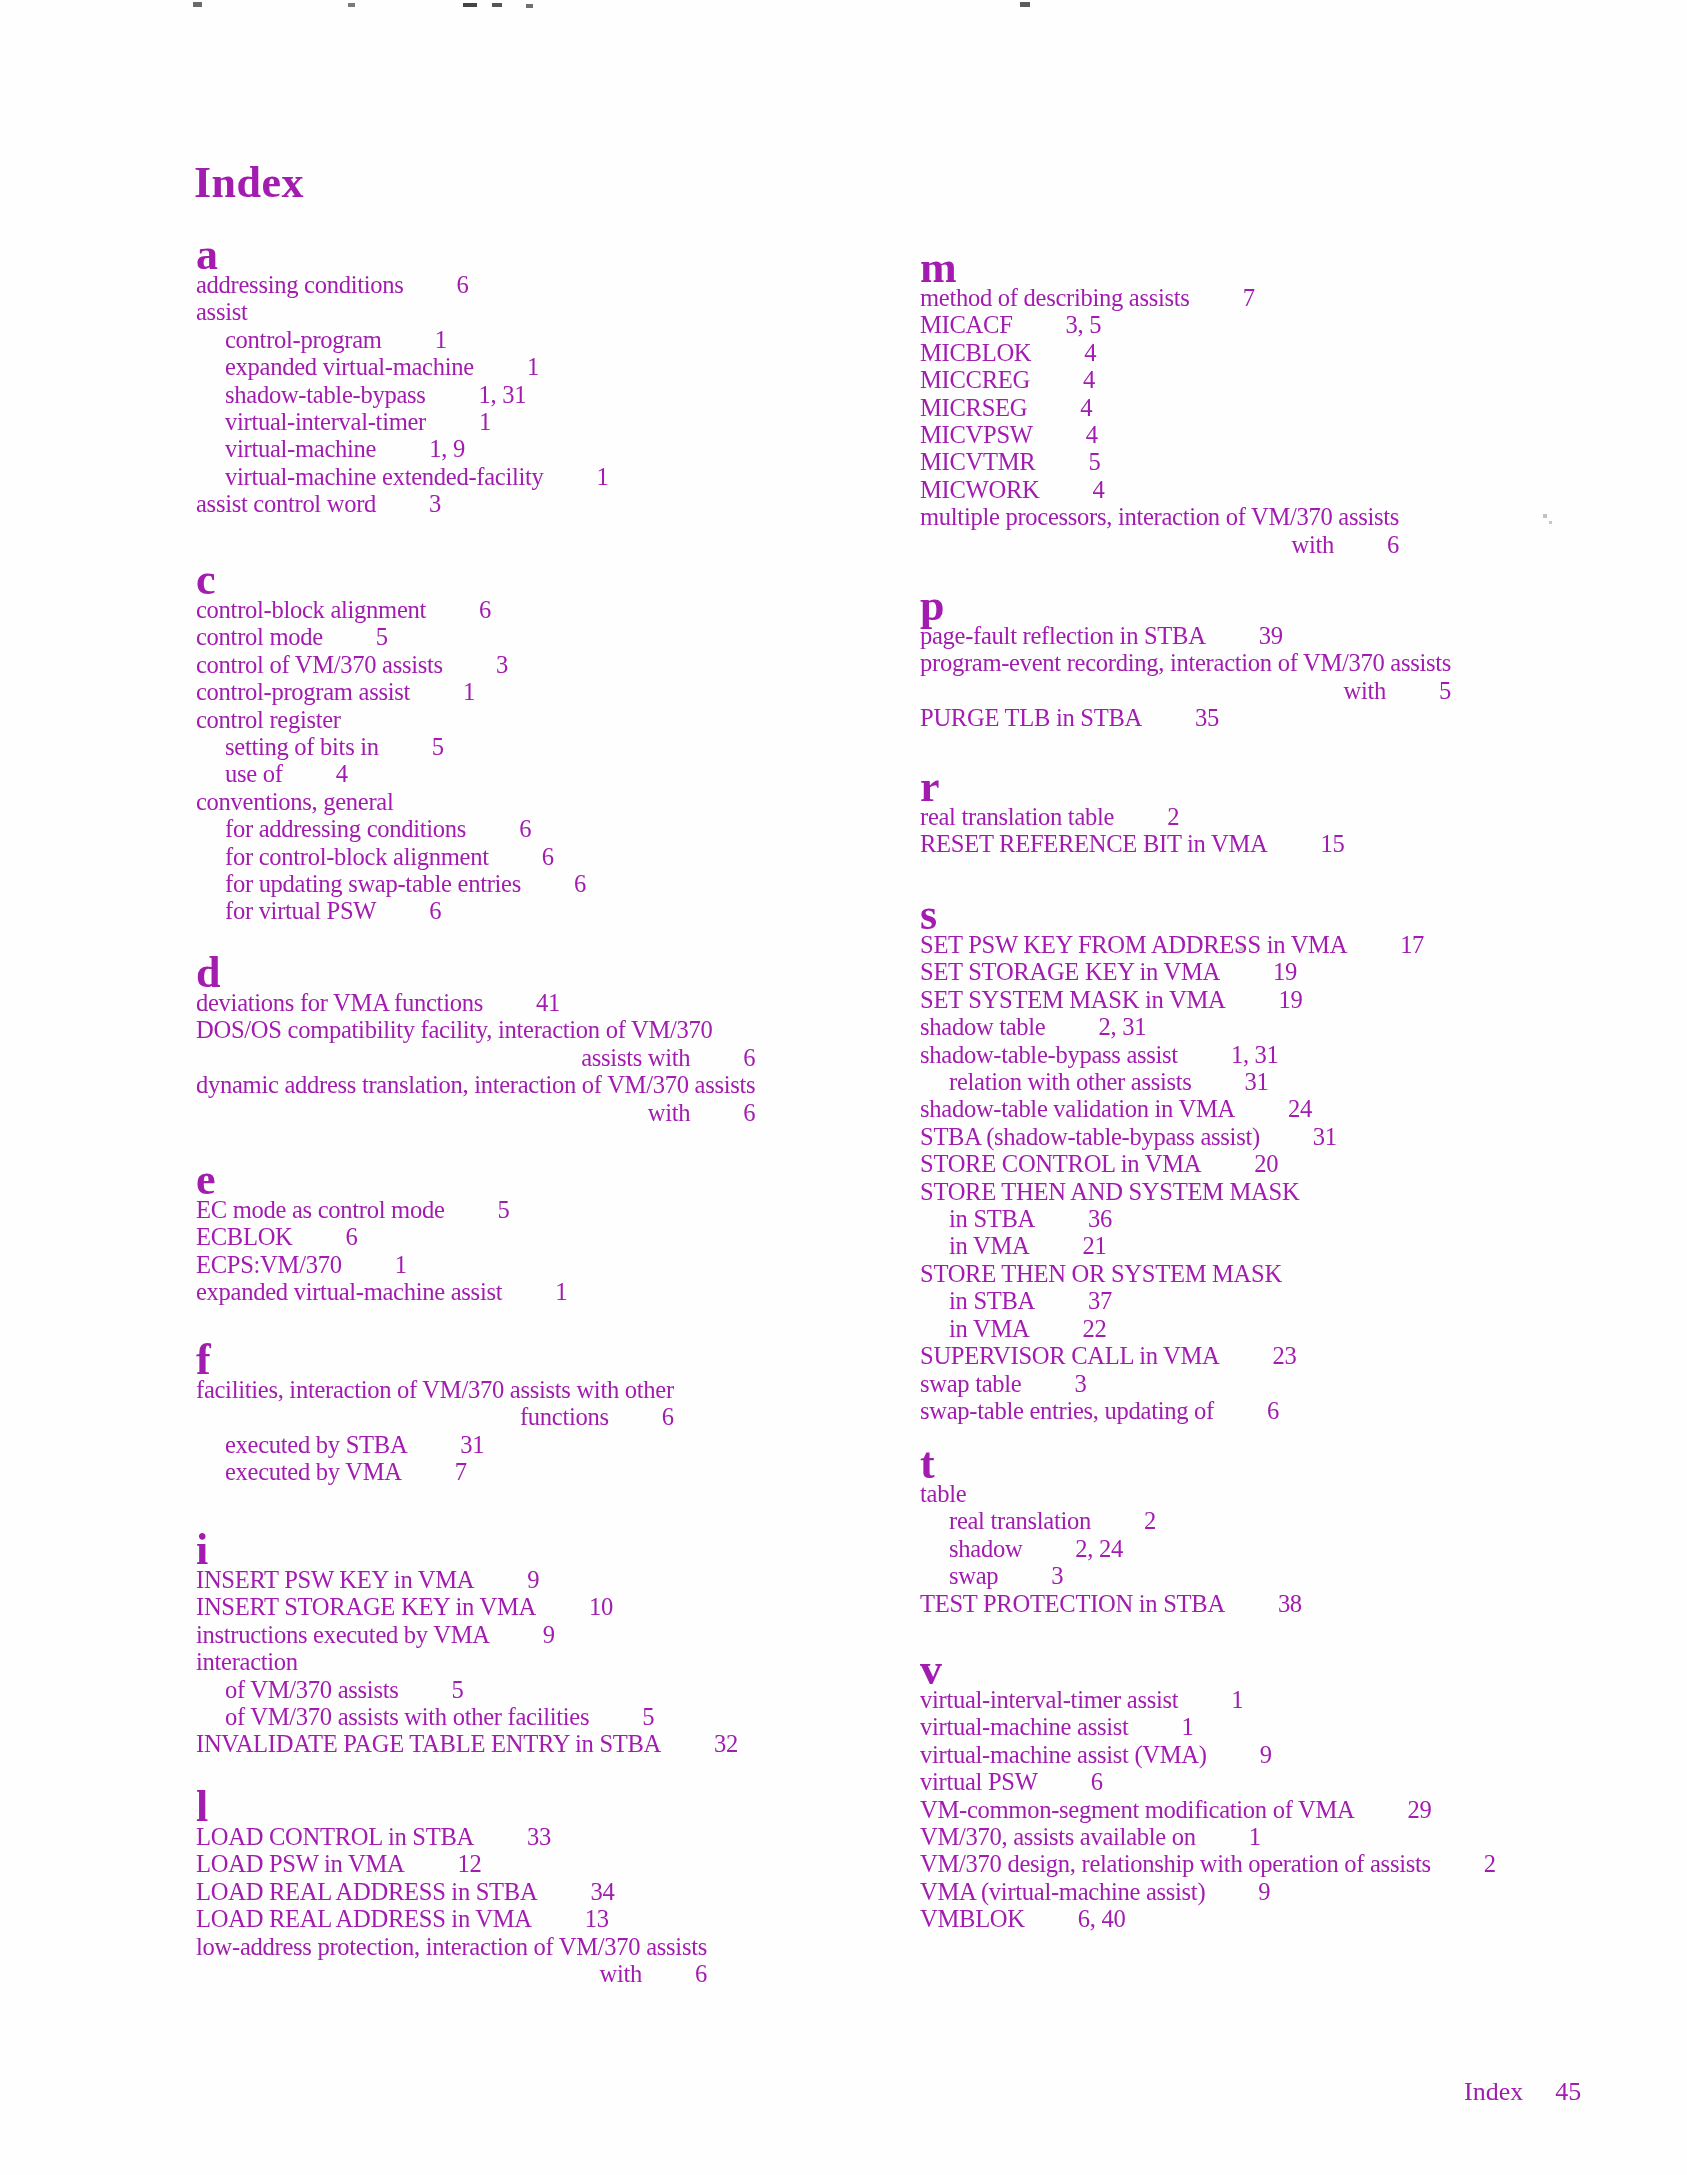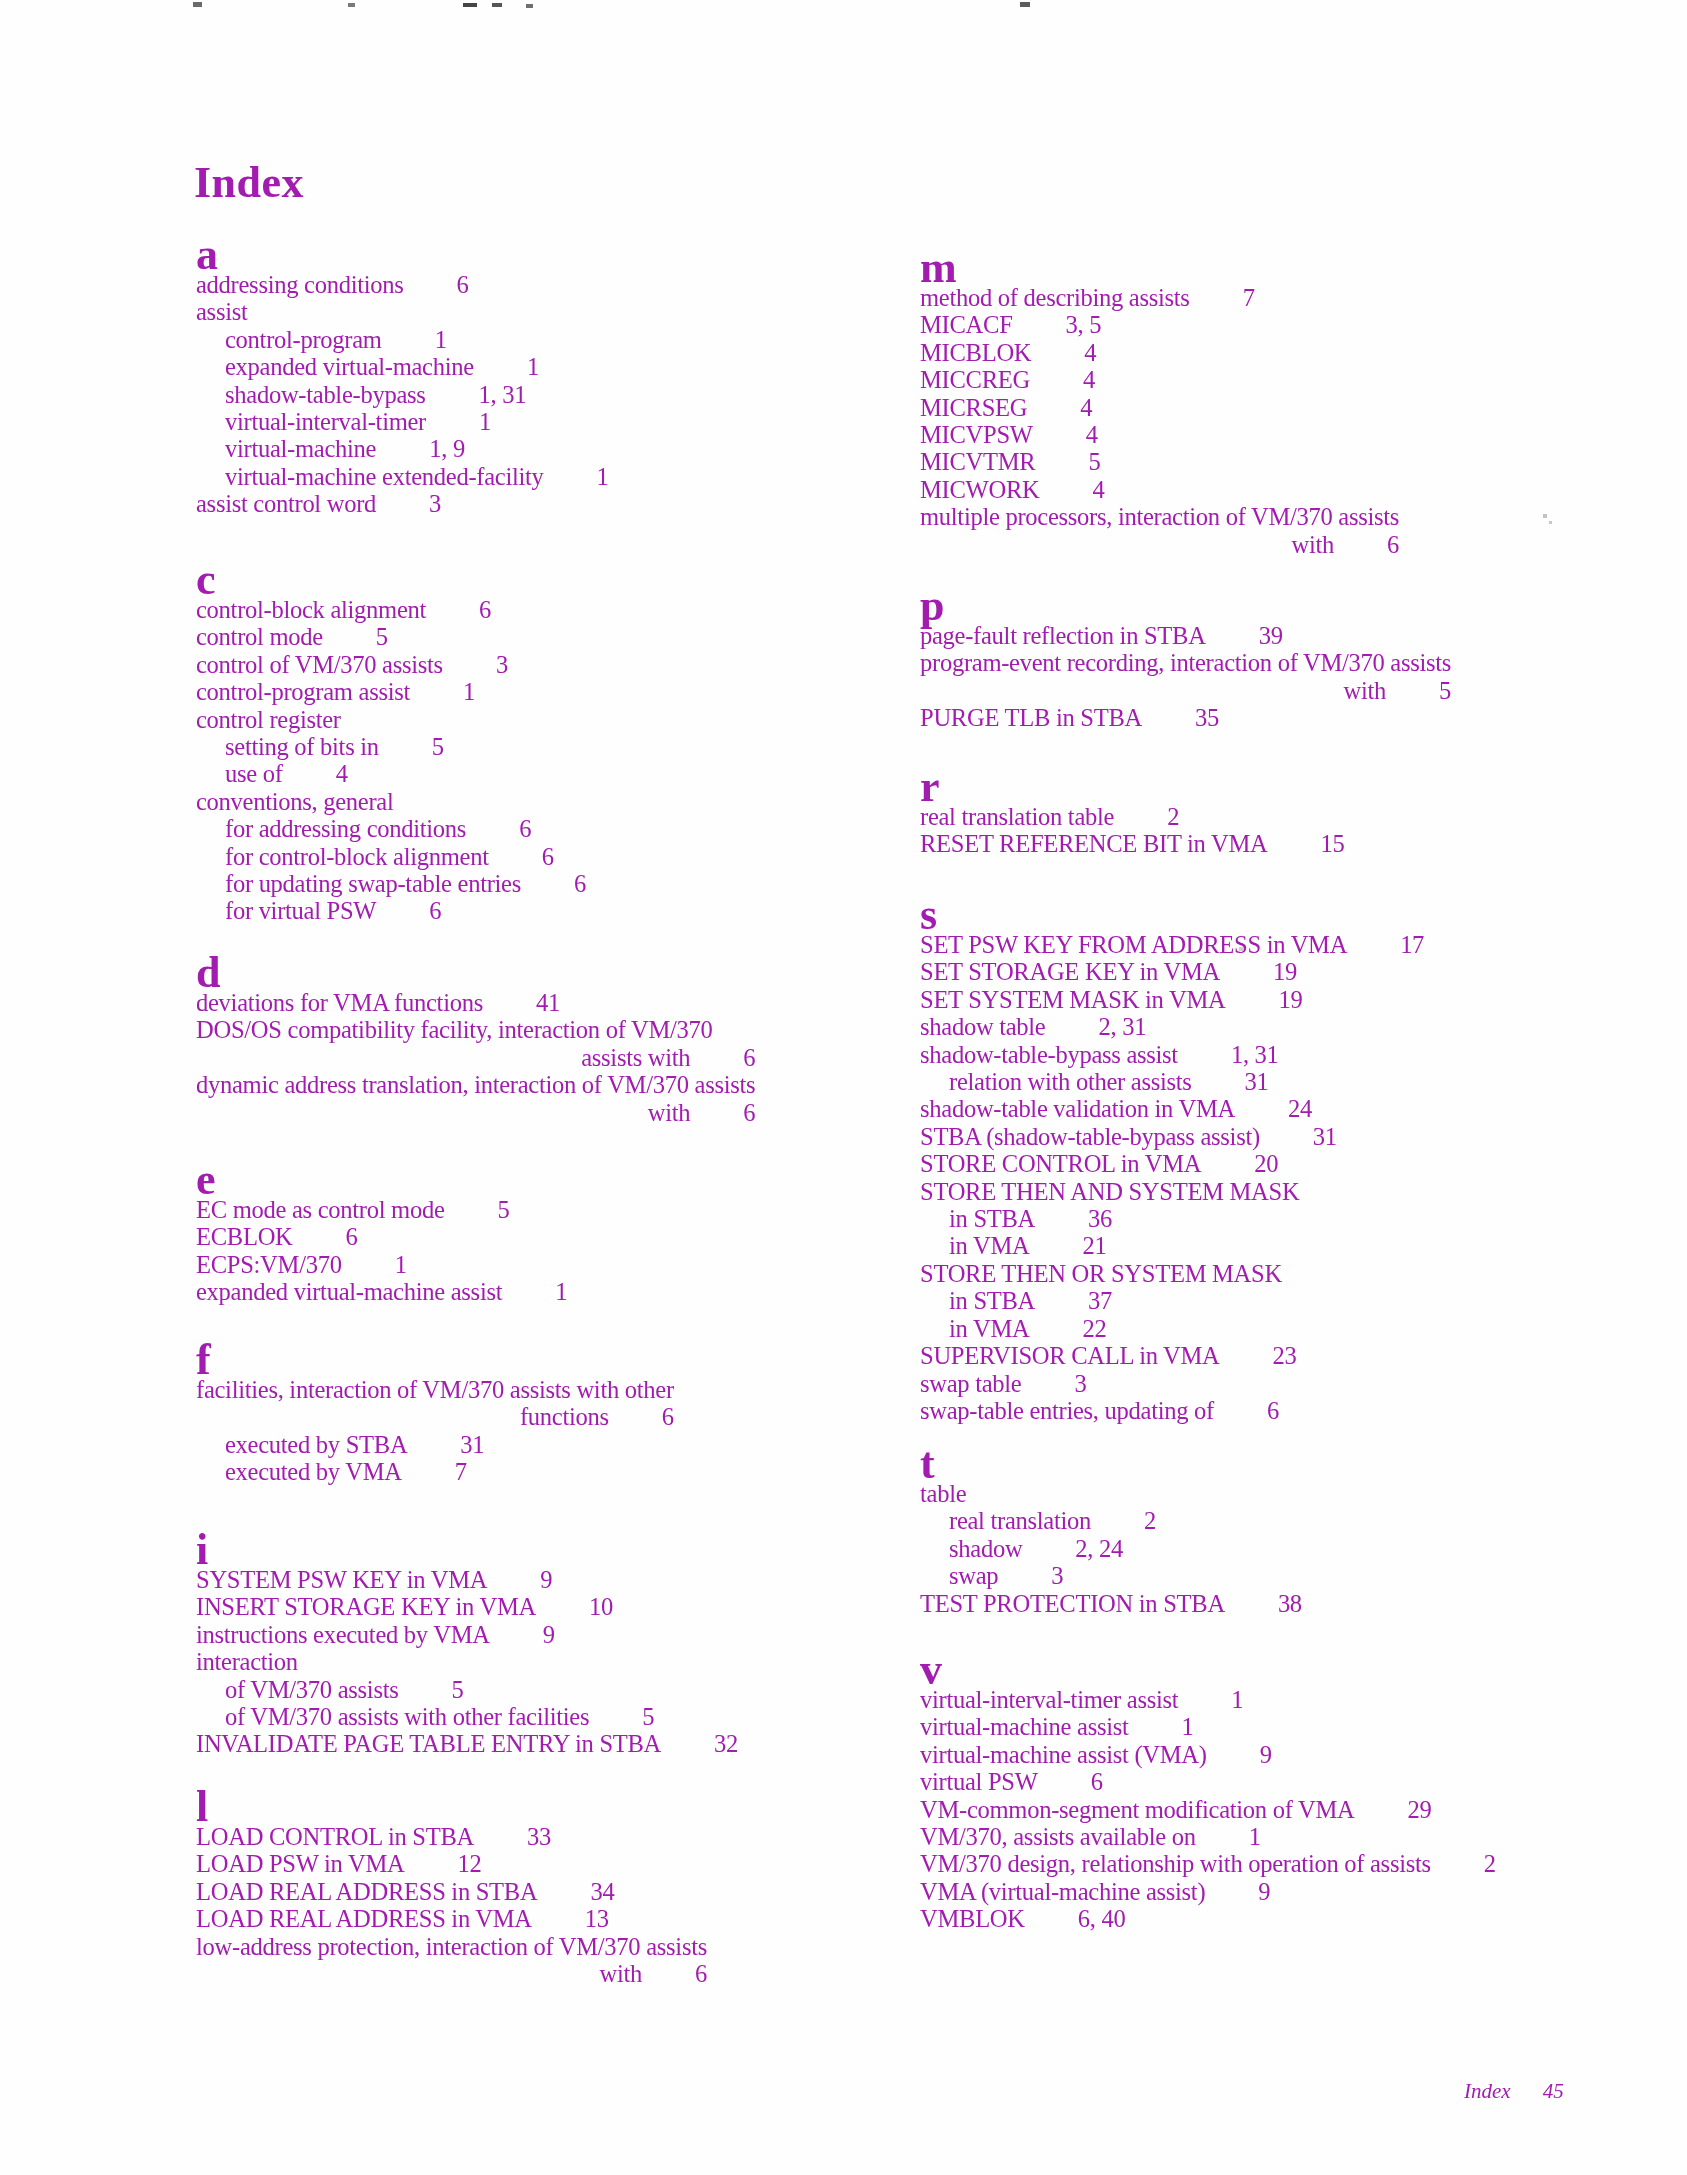--- a/index.html
+++ b/index.html
@@ -23,21 +23,21 @@
   }
   .entry{
     font-size:24.6px;line-height:27.4px;letter-spacing:-0.3px;
     white-space:nowrap;
   }
   .entry.i1{padding-left:12.3px;text-align:right;}
   .entry.i2{padding-left:29px;}
   .gap{display:inline-block;width:53px;}
   .footer{
     position:absolute;left:1464px;top:2078px;
-    font-size:21px;line-height:27.4px;font-style:italic;
+    font-size:26px;line-height:27.4px;
   }
   .footer .fnum{margin-left:32px;}
   .speck{position:absolute;}
 </style>
 </head>
 <body>
 
 <div class="page">
 
   <div class="speck" style="left:193px;top:1.9px;width:8.5px;height:4.7px;background:#6a6a6a;"></div>
@@ -97,21 +97,21 @@
       </div>
       <div class="section" style="left: 196px; top: 1344px;">
         <h2>f</h2>
         <div class="entry"><span>facilities, interaction of VM/370 assists with other</span></div>
         <div class="entry i1"><span>functions</span><span class="gap"></span><span>6</span></div>
         <div class="entry i2"><span>executed by STBA</span><span class="gap"></span><span>31</span></div>
         <div class="entry i2"><span>executed by VMA</span><span class="gap"></span><span>7</span></div>
       </div>
       <div class="section" style="left: 196px; top: 1534px;">
         <h2>i</h2>
-        <div class="entry"><span>SYSTEM PSW KEY in VMA</span><span class="gap"></span><span>9</span></div>
+        <div class="entry"><span>INSERT PSW KEY in VMA</span><span class="gap"></span><span>9</span></div>
         <div class="entry"><span>INSERT STORAGE KEY in VMA</span><span class="gap"></span><span>10</span></div>
         <div class="entry"><span>instructions executed by VMA</span><span class="gap"></span><span>9</span></div>
         <div class="entry"><span>interaction</span></div>
         <div class="entry i2"><span>of VM/370 assists</span><span class="gap"></span><span>5</span></div>
         <div class="entry i2"><span>of VM/370 assists with other facilities</span><span class="gap"></span><span>5</span></div>
         <div class="entry"><span>INVALIDATE PAGE TABLE ENTRY in STBA</span><span class="gap"></span><span>32</span></div>
       </div>
       <div class="section" style="left: 196px; top: 1791px;">
         <h2>l</h2>
         <div class="entry"><span>LOAD CONTROL in STBA</span><span class="gap"></span><span>33</span></div>

